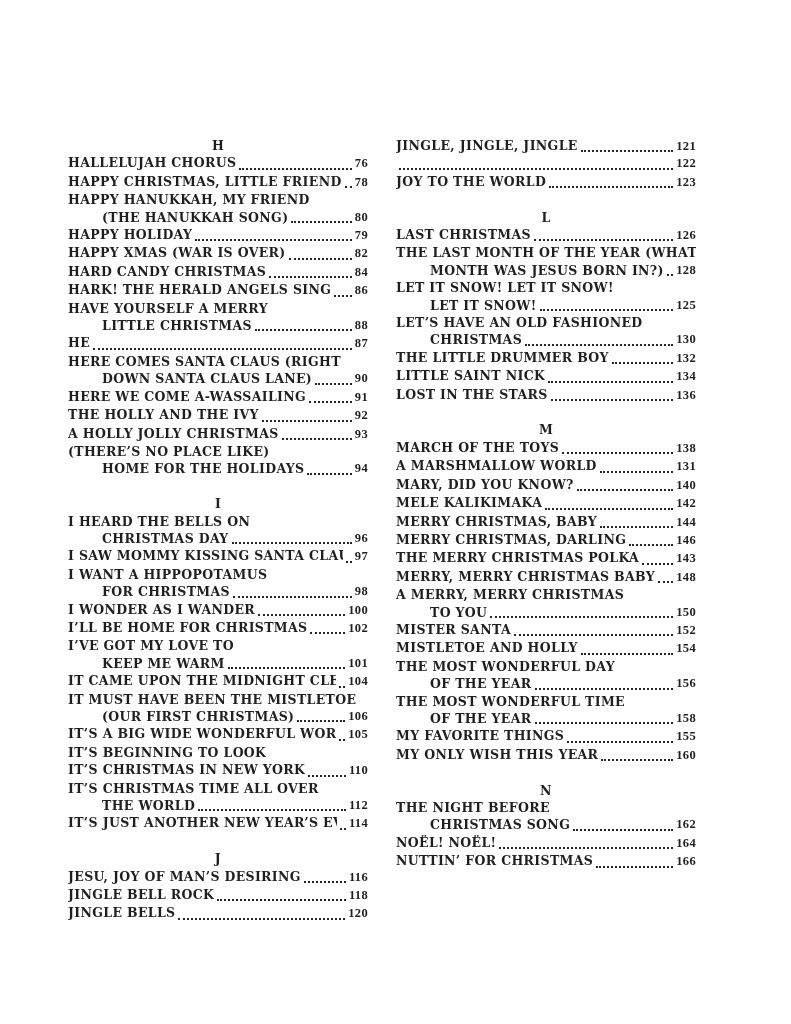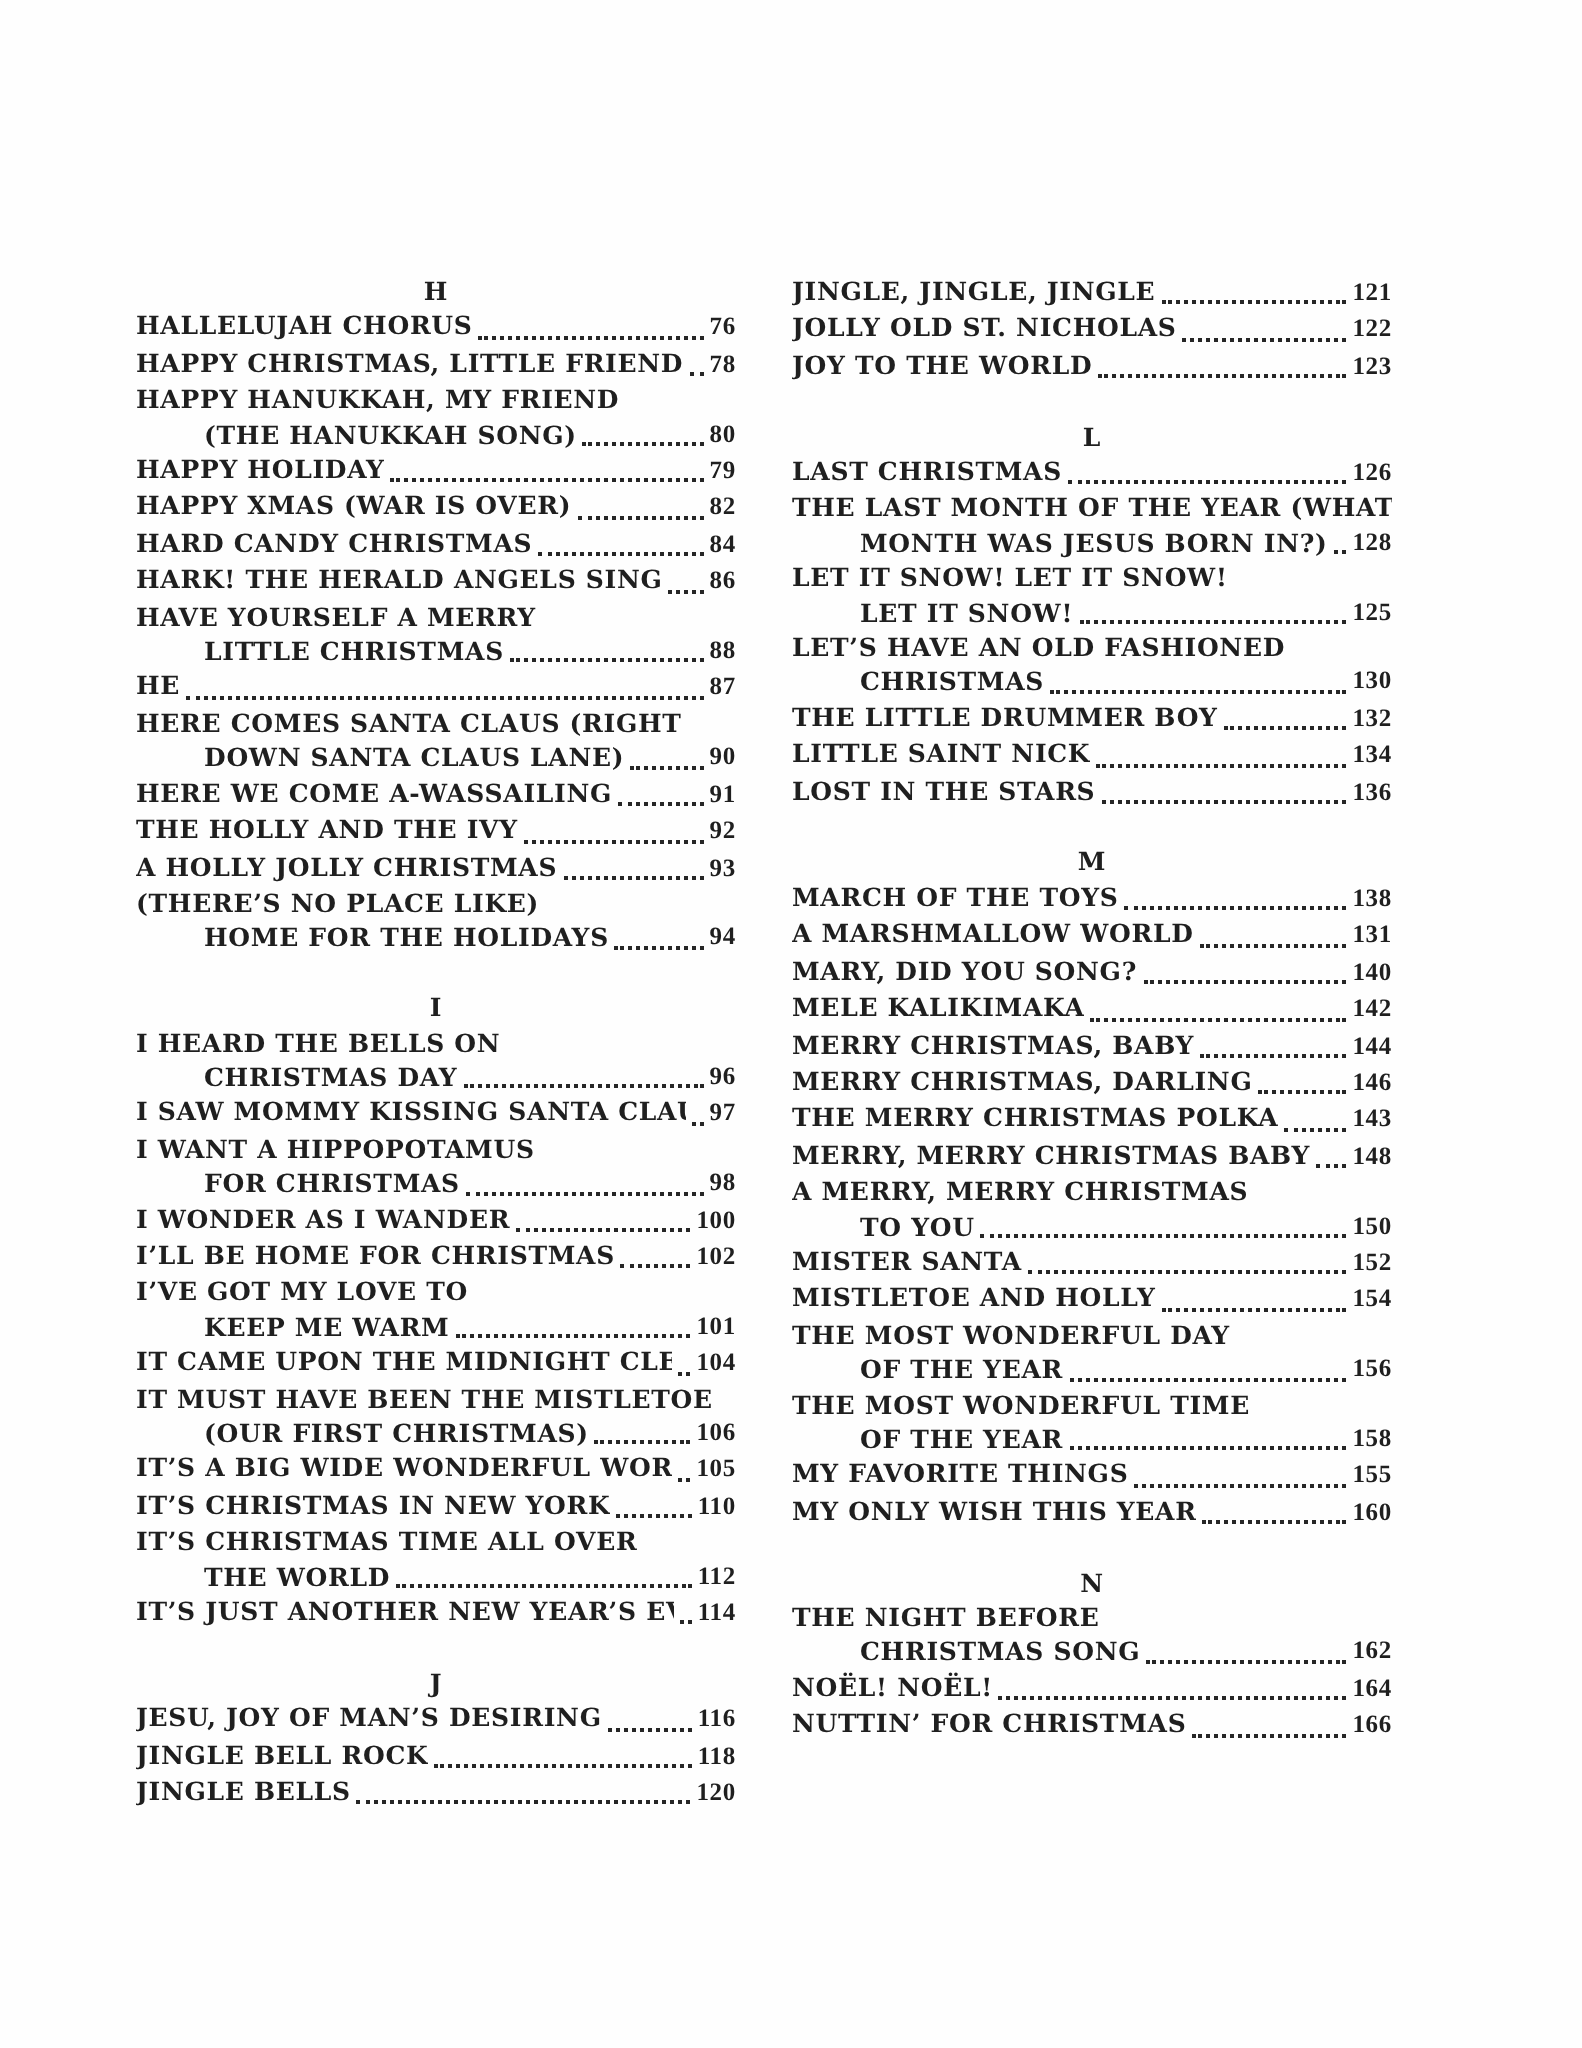--- a/index.html
+++ b/index.html
@@ -249,20 +249,23 @@
           </div>
         </div>
         <div class="entry">
           <div class="row">
             <span class="title">IT’S A BIG WIDE WONDERFUL WORLD</span>
             <span class="leader"></span>
             <span class="page-num">105</span>
           </div>
         </div>
         <div class="entry">
+          <div class="row">
+            <span class="title">IT’S BEGINNING TO LOOK</span>
+          </div>
         </div>
         <div class="entry">
           <div class="row">
             <span class="title">IT’S CHRISTMAS IN NEW YORK</span>
             <span class="leader"></span>
             <span class="page-num">110</span>
           </div>
         </div>
         <div class="entry">
           <div class="row">
@@ -311,21 +314,20 @@
       <div class="section">
         <div class="entry">
           <div class="row">
             <span class="title">JINGLE, JINGLE, JINGLE</span>
             <span class="leader"></span>
             <span class="page-num">121</span>
           </div>
         </div>
         <div class="entry">
           <div class="row">
-            <span class="title">JOLLY OLD ST. NICHOLAS</span>
             <span class="leader"></span>
             <span class="page-num">122</span>
           </div>
         </div>
         <div class="entry">
           <div class="row">
             <span class="title">JOY TO THE WORLD</span>
             <span class="leader"></span>
             <span class="page-num">123</span>
           </div>
@@ -403,21 +405,21 @@
         </div>
         <div class="entry">
           <div class="row">
             <span class="title">A MARSHMALLOW WORLD</span>
             <span class="leader"></span>
             <span class="page-num">131</span>
           </div>
         </div>
         <div class="entry">
           <div class="row">
-            <span class="title">MARY, DID YOU SONG?</span>
+            <span class="title">MARY, DID YOU KNOW?</span>
             <span class="leader"></span>
             <span class="page-num">140</span>
           </div>
         </div>
         <div class="entry">
           <div class="row">
             <span class="title">MELE KALIKIMAKA</span>
             <span class="leader"></span>
             <span class="page-num">142</span>
           </div>

